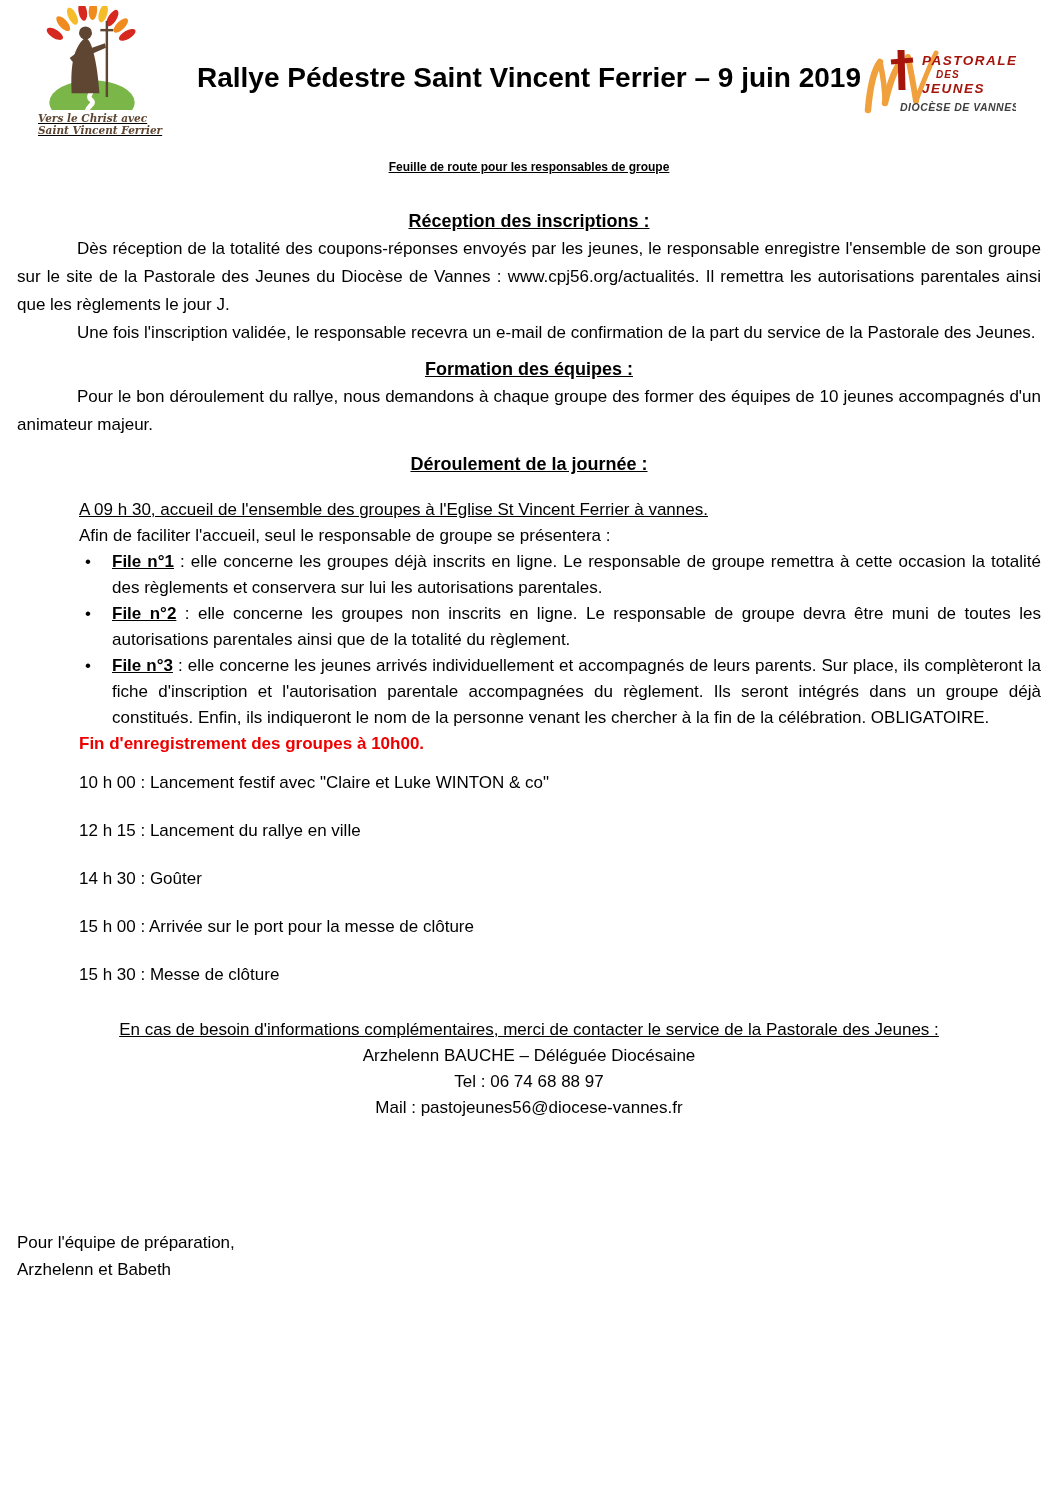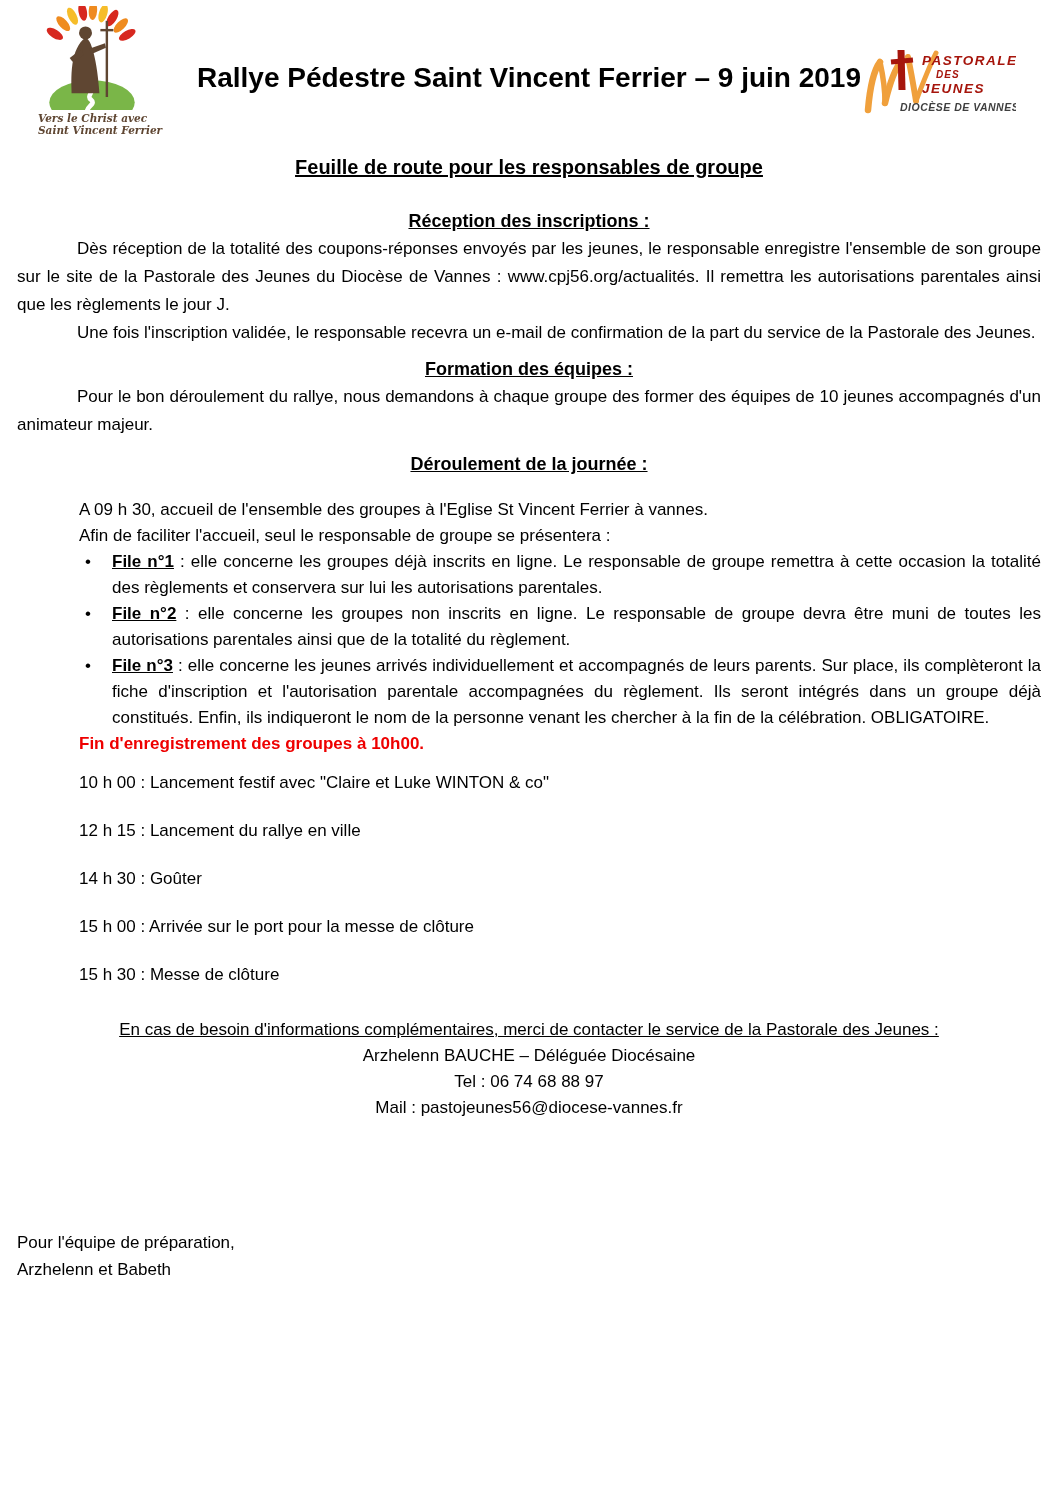--- a/index.html
+++ b/index.html
@@ -6,51 +6,51 @@
   .page{
     position:relative;
     width:1058px;height:1497px;
     background:#ffffff;
     font-family:"Liberation Sans",sans-serif;
     color:#000;
     overflow:hidden;
   }
   
   .header{position:relative;height:200px;}
-  .logo-left{position:absolute;left:38px;top:6px;width:108px;text-align:center;}
+  .logo-left{position:absolute;left:38px;top:6px;width:108px;text-align:center;text-decoration:underline;}
   .logo-left svg{width:104px;height:104px;display:block;margin:0 auto;}
   .logo-left .caption{
     font-family:"DejaVu Serif",serif;
     font-style:italic;font-weight:bold;
     font-size:10.5px;line-height:12px;
     color:#5f4632;margin-top:2px;white-space:nowrap;
   }
   .doc-title{
     position:absolute;left:0;right:0;top:64px;margin:0;
     text-align:center;font-size:28px;font-weight:700;line-height:28px;
   }
   .logo-right{position:absolute;right:42px;top:40px;width:158px;}
   .logo-right svg{width:158px;height:78px;display:block;}
   .doc-subtitle{
     position:absolute;left:0;right:0;top:154px;margin:0;
-    text-align:center;font-size:20px;font-weight:700;line-height:26px;
+    text-align:center;font-size:12px;font-weight:700;line-height:26px;
     text-decoration:underline;
   }
   
   .main{padding:0 17px;font-size:17px;line-height:28px;}
   .section-heading{
     margin:0;font-size:18px;font-weight:700;line-height:28px;
     text-decoration:underline;text-align:center;
   }
   .h-reception{margin-top:7px;}
   .h-formation{margin-top:8px;}
   .h-deroulement{margin-top:11px;}
   p.body-par{margin:0;text-indent:60px;text-align:justify;}
   .intro-line{margin:0 0 0 62px;line-height:26px;text-align:left;}
-  .intro-first{margin-top:19px;}
+  .intro-first{margin-top:19px;text-decoration:underline;}
   ul.files{list-style:none;margin:0;padding:0 0 0 95px;line-height:26px;}
   ul.files li{position:relative;text-align:justify;margin:0;}
   ul.files li .bullet{position:absolute;left:-27px;top:0;}
   .file-label{font-weight:700;text-decoration:underline;}
   .deadline{
     margin:0 0 0 62px;line-height:26px;
     color:#ee0000;font-weight:700;text-align:left;
   }
   .schedule{margin-top:12px;}
   .schedule .sched-line{margin:0 0 20px 62px;line-height:28px;text-align:left;}

